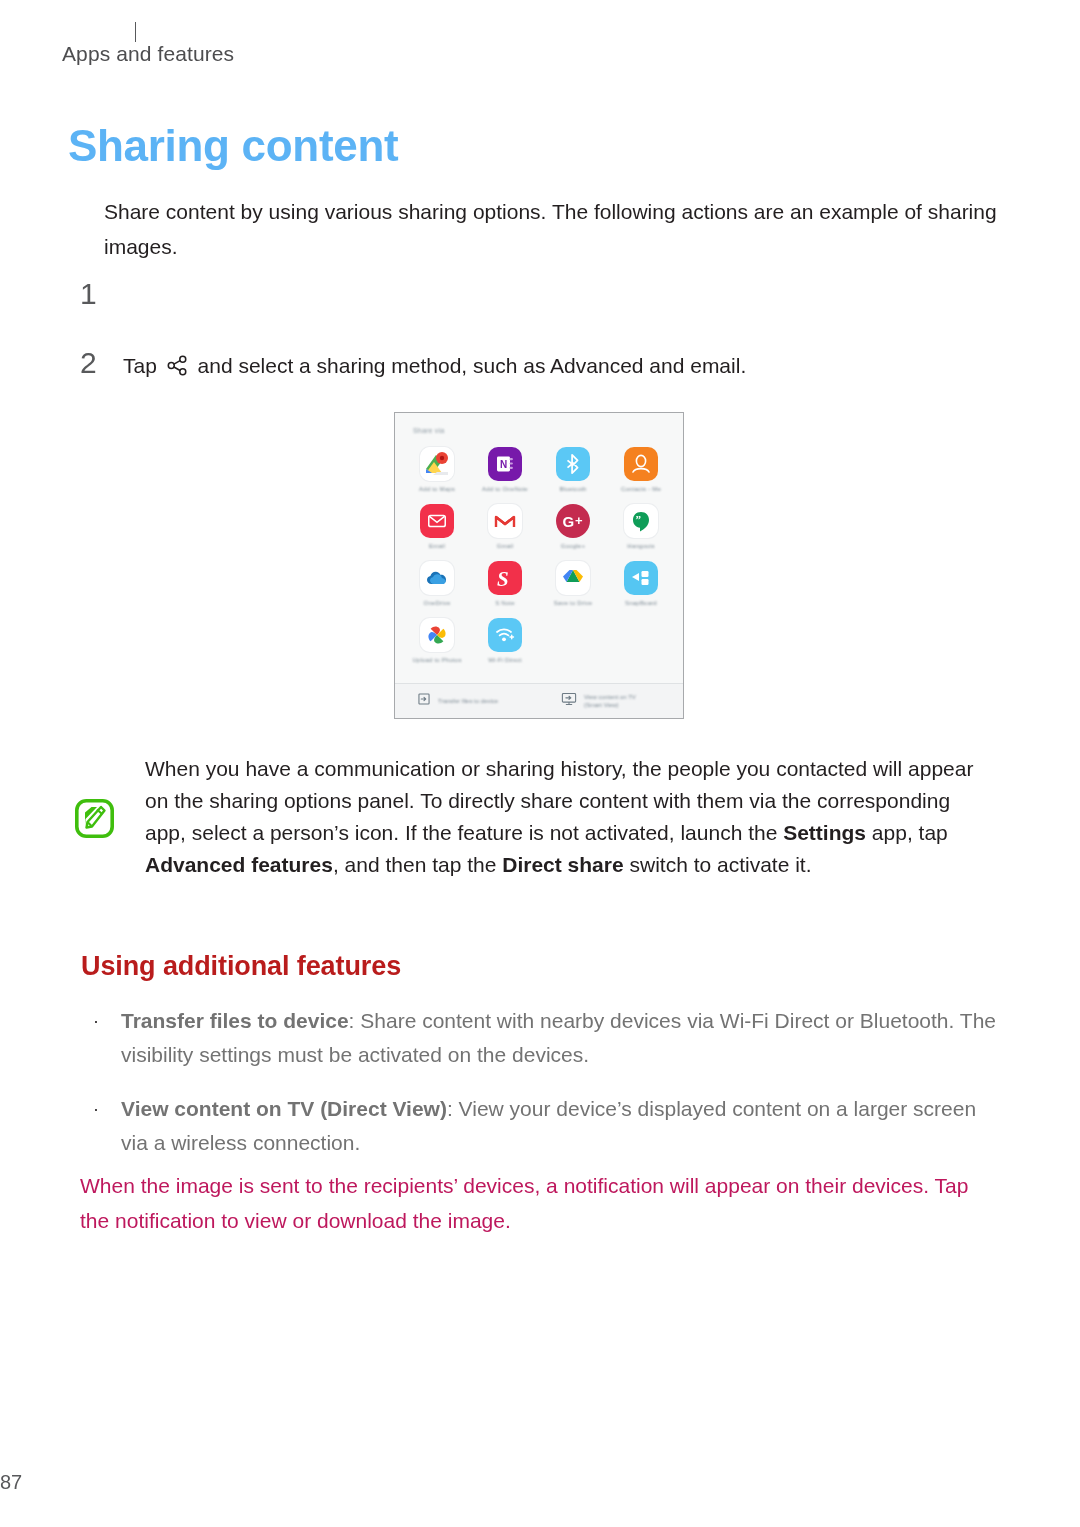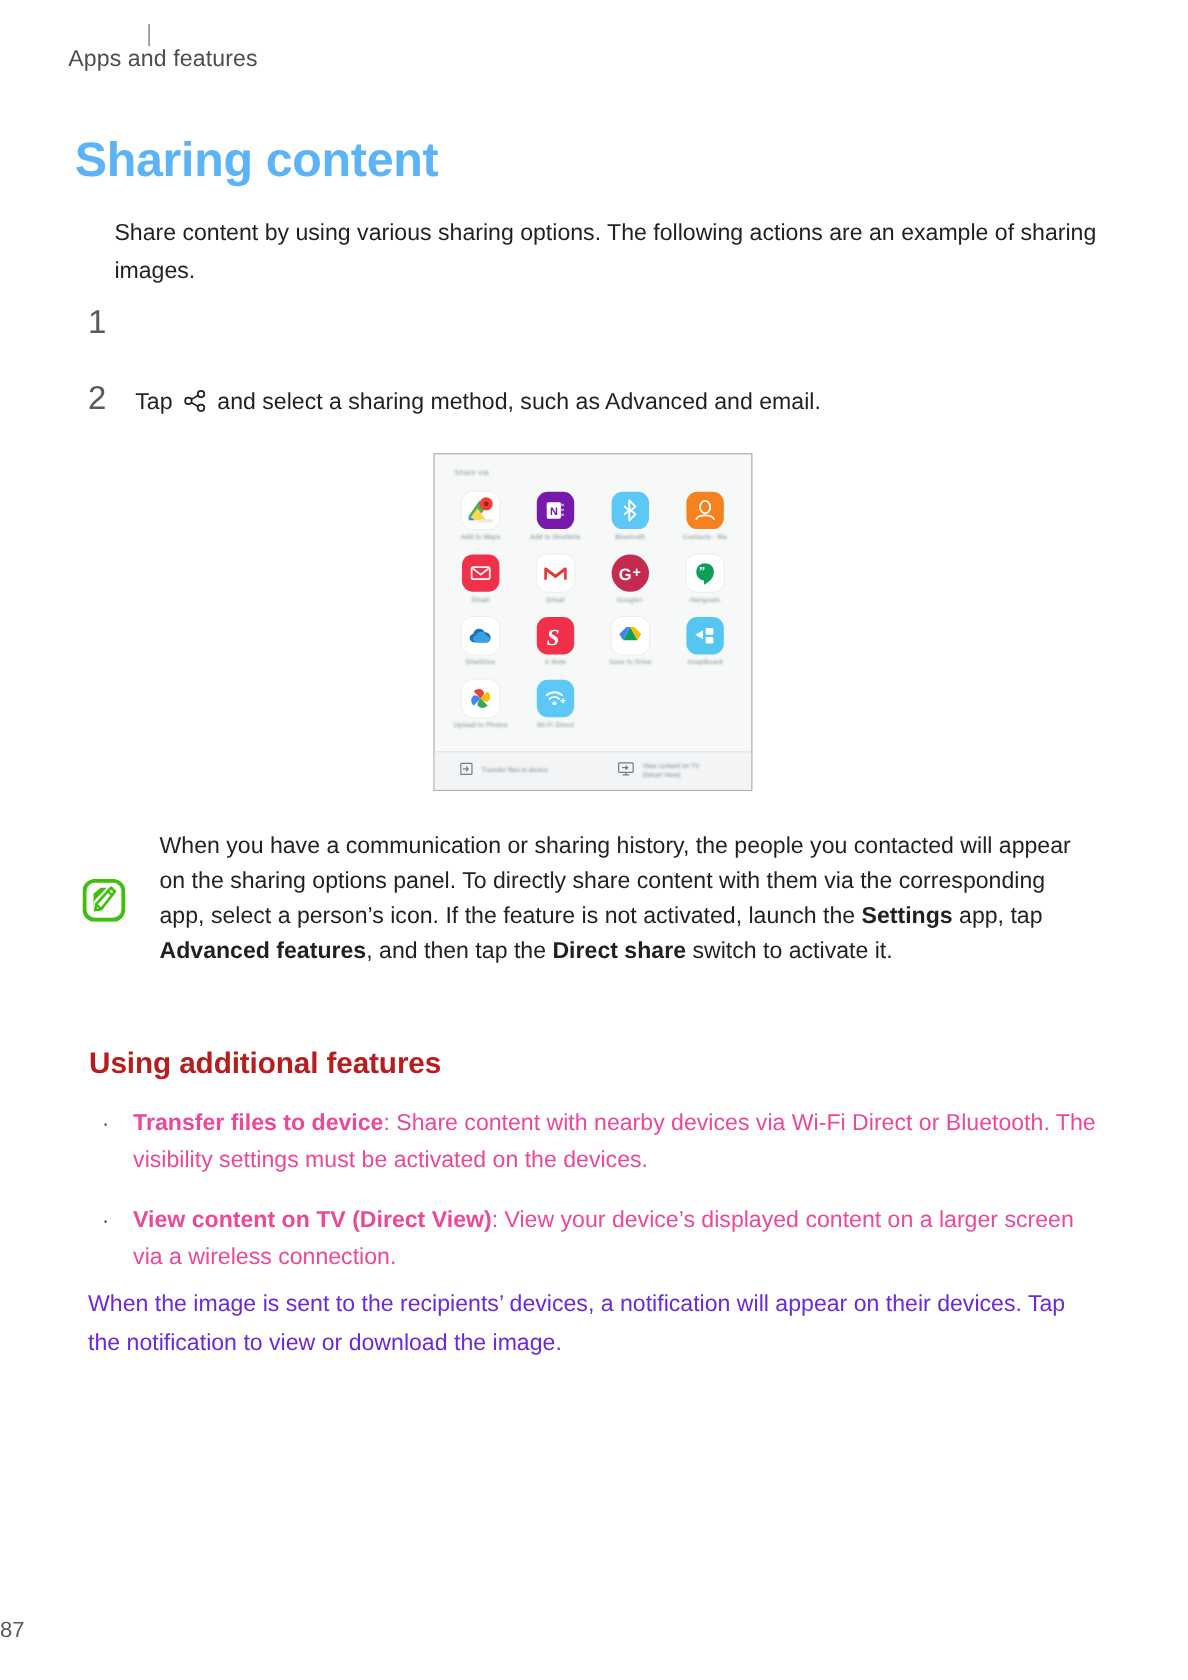--- a/index.html
+++ b/index.html
@@ -217,31 +217,31 @@
   }
   .bullet-dot {
     flex: 0 0 28px;
     font-size: 18px;
     line-height: 34px;
     color: #231f20;
   }
   .bullet-text {
     font-size: 21px;
     line-height: 34px;
-    color: #ec4899;
+    color: #737373;
     width: 875px;
   }
   .closing {
     position: absolute;
     left: 80px;
     top: 1168px;
     width: 920px;
     font-size: 21px;
     line-height: 35px;
-    color: #6d28d9;
+    color: #be185d;
   }
 
   
   .page-number {
     position: absolute;
     left: 0;
     right: 0;
     top: 1471px;
     font-size: 20px;
     color: #58595b;

